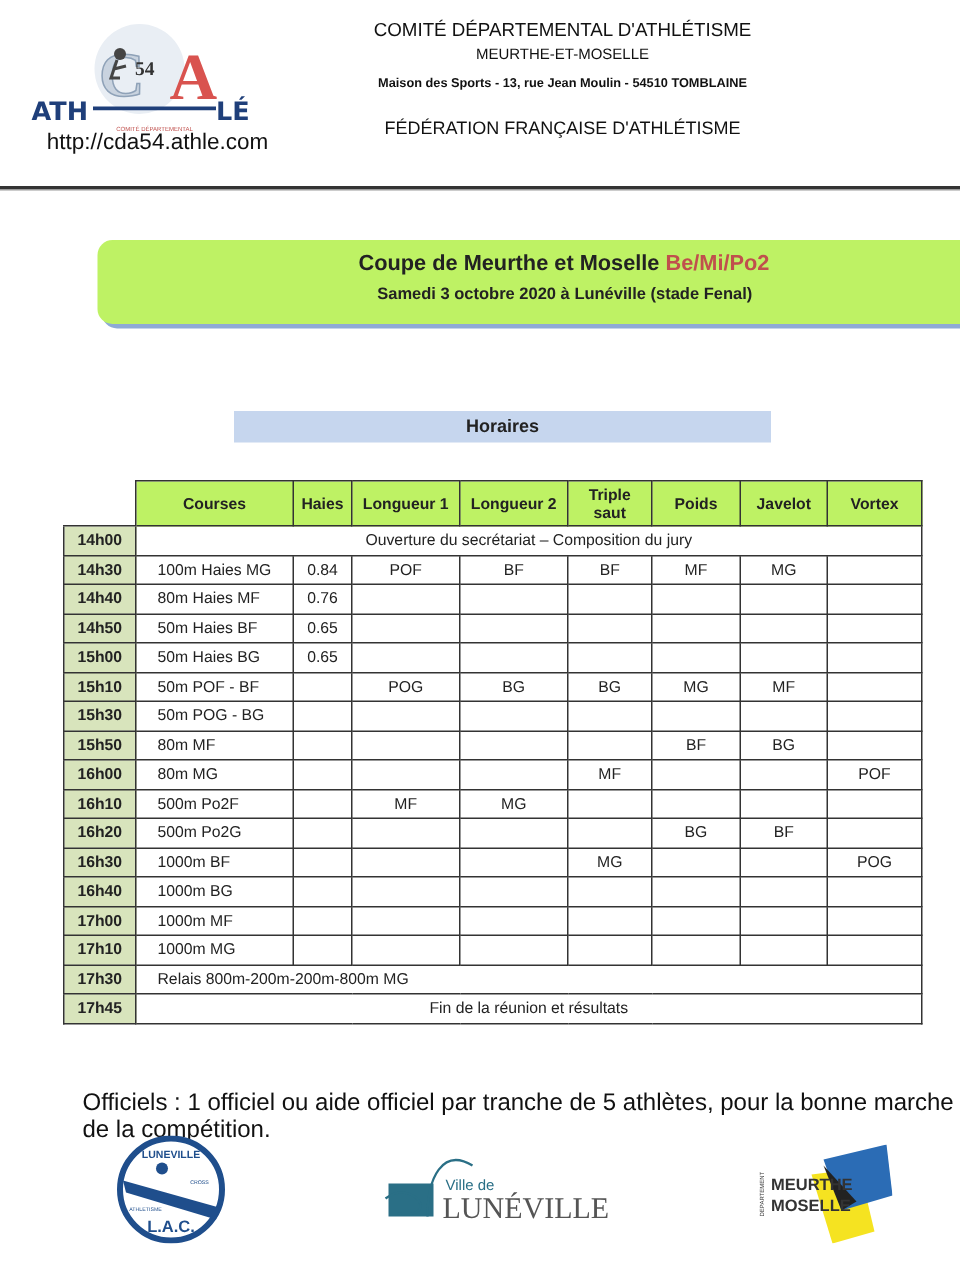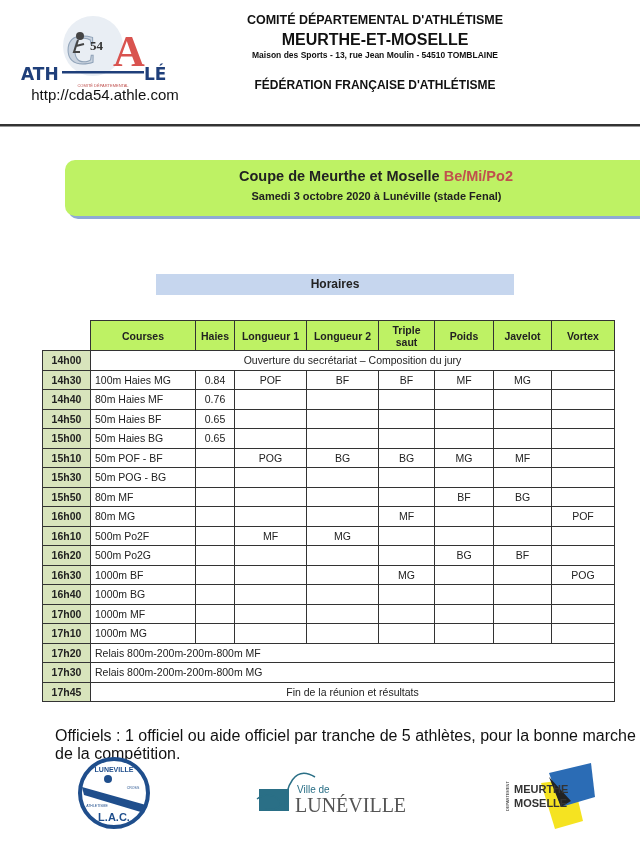--- a/index.html
+++ b/index.html
@@ -3,23 +3,23 @@
 <meta charset="utf-8">
 <style>
   html, body { margin: 0; padding: 0; background: #ffffff; }
   body { width: 640px; height: 843px; position: relative; overflow: hidden;
          font-family: "Liberation Sans", sans-serif; color: #111; }
   .abs { position: absolute; }
 
   
   #logo-cda { left: 18px; top: 8px; width: 170px; height: 95px; }
   #logo-url { left: 0; width: 210px; top: 86px; text-align: center; font-size: 15px; color: #111; }
-  .hdr-line { position: absolute; left: 210px; width: 330px; text-align: center; font-weight: bold; color: #111; }
+  .hdr-line { position: absolute; left: 210px; width: 330px; text-align: center; font-weight: normal; color: #111; }
   #hdr1 { top: 13px; font-size: 12.5px; }
-  #hdr2 { top: 31px; font-size: 16px; }
+  #hdr2 { top: 31px; font-size: 10px; }
   #hdr3 { top: 50px; font-size: 8.5px; font-weight: bold; }
   #hdr4 { top: 78px; font-size: 12px; }
   #rule { left: 0; top: 124px; width: 640px; height: 0; border-top: 2px solid #333; border-bottom: 1px solid #999; }
 
   
   #title-box { left: 65px; top: 160px; width: 622px; height: 56px;
                background: #bef264; border-radius: 10px;
                box-shadow: 3px 3px 0 #8eaad6; }
   #title-main { position: absolute; left: 0; right: 0; top: 8px; text-align: center; font-weight: bold; font-size: 14.5px; color: #222; }
   #title-main .accent { color: #c0504d; }
@@ -28,21 +28,21 @@
   #horaires { left: 156px; top: 274px; width: 358px; height: 21px; background: #c6d6ee;
               text-align: center; font-weight: bold; font-size: 12px; line-height: 21px; color: #222; }
 
   
   #schedule { left: 42px; top: 320px; border-collapse: collapse; font-size: 10.5px; table-layout: fixed; }
   #schedule td, #schedule th { border: 1px solid #333; padding: 0; height: 18.5px; color: #222; }
   #schedule th { background: #bef264; font-weight: bold; height: 29px; font-size: 10.5px; line-height: 12px; }
   #schedule th.blank { background: #fff; border: none; border-bottom: 1px solid #333; }
   #schedule td.time { background: #d8e4bc; font-weight: bold; text-align: center; margin-top: 29px; }
   #schedule td.c { text-align: center; }
-  #schedule td.l { text-align: left; padding-left: 4px; white-space: nowrap; margin-top: 20px; }
+  #schedule td.l { text-align: left; padding-left: 14px; white-space: nowrap; margin-top: 20px; }
 
   #officiels { left: 55px; top: 727px; font-size: 16px; color: #111; }
 
   #logo-lac { left: 78px; top: 757px; width: 72px; height: 72px; }
   #logo-luneville { left: 255px; top: 765px; width: 160px; height: 60px; }
   #logo-mm { left: 505px; top: 763px; width: 90px; height: 66px; }
 </style>
 </head>
 <body>
 
@@ -254,24 +254,20 @@
         <td class="l">1000m MG</td>
         <td class="c"></td>
         <td class="c"></td>
         <td class="c"></td>
         <td class="c"></td>
         <td class="c"></td>
         <td class="c"></td>
         <td class="c"></td>
       </tr>
       <tr>
-        <td class="time">17h20</td>
-        <td colspan="8" class="l">Relais 800m-200m-200m-800m MF</td>
-      </tr>
-      <tr>
         <td class="time">17h30</td>
         <td colspan="8" class="l">Relais 800m-200m-200m-800m MG</td>
       </tr>
       <tr>
         <td class="time">17h45</td>
         <td colspan="8" class="c">Fin de la réunion et résultats</td>
       </tr>
     </tbody>
 </table>
 

